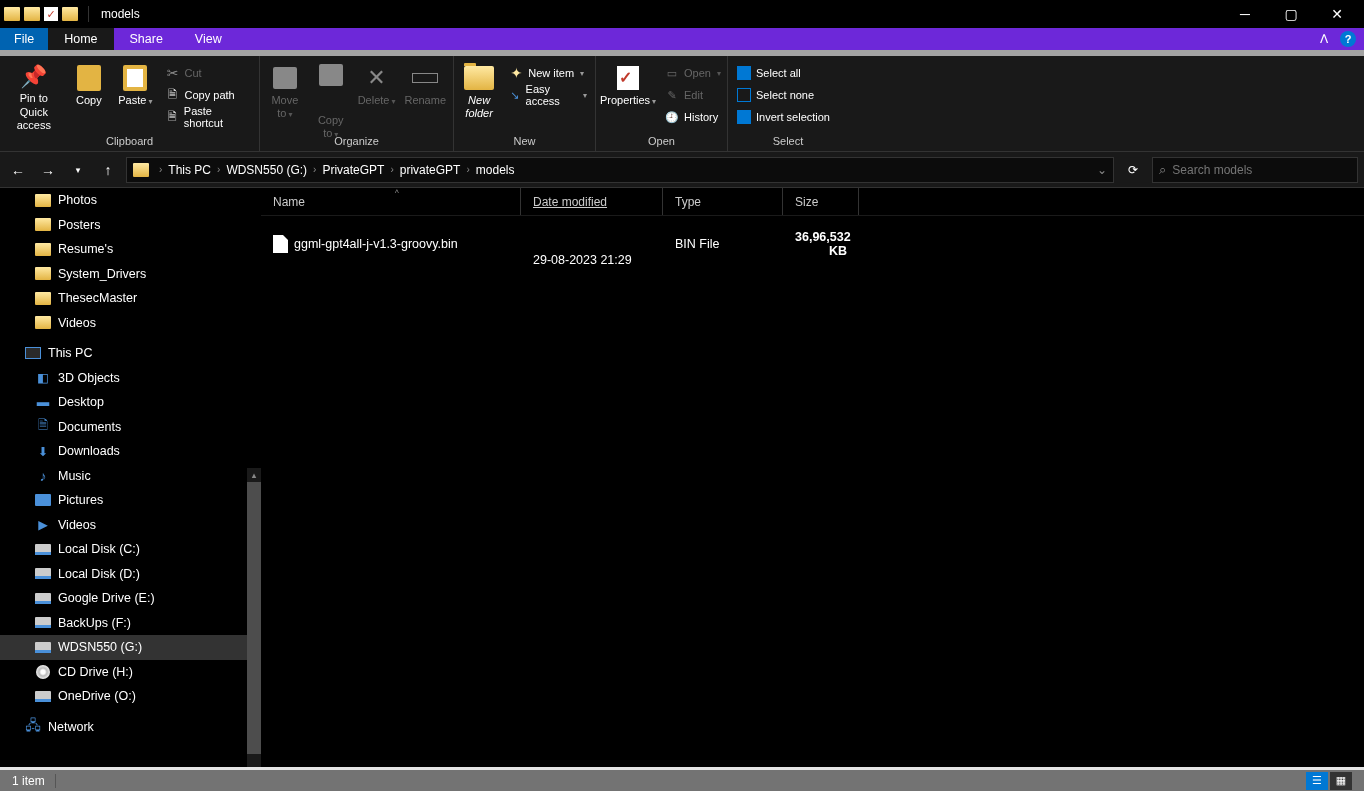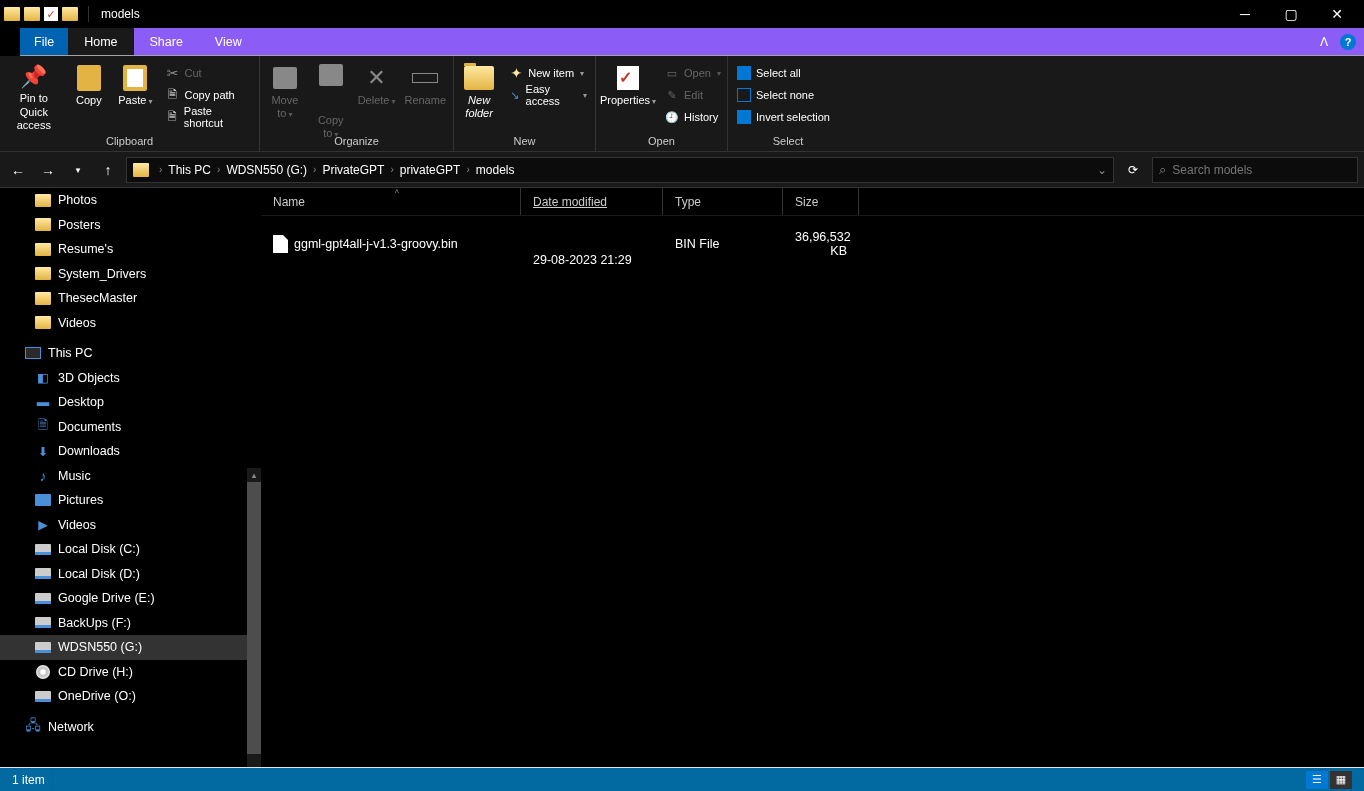--- a/index.html
+++ b/index.html
@@ -6,21 +6,21 @@
 body { background: #000; color: #fff; width: 1364px; height: 791px; overflow: hidden; font-size: 12px; position: relative; }
 .title-bar { height: 28px; background: #000; display: flex; align-items: center; padding: 0 4px; }
 .title-bar .icons-left { display: flex; align-items: center; gap: 4px; }
 .title-bar .icons-left .folder-icon { width: 16px; height: 14px; background: linear-gradient(#ffe9a2,#e3b443); border-radius: 1px; }
 .title-bar .icons-left .qa-icon { width: 14px; height: 14px; background: #fff; display:flex; align-items:center; justify-content:center; color:#c0392b; font-size:11px; }
 .title-bar .sep { width: 1px; height: 16px; background: #333; margin: 0 6px; }
 .title-bar .title-text { margin-left: 6px; font-size: 12px; }
 .win-controls { margin-left: auto; display: flex; }
 .win-controls div { width: 46px; height: 28px; display: flex; align-items: center; justify-content: center; font-size: 14px; color:#fff; }
 
-.menu-bar { height: 28px; background: #8b5cf6; display: flex; align-items: stretch; border-bottom: 1px solid #a3a3a3; position: relative; margin-left: 20px; }
+.menu-bar { height: 28px; background: #6d28d9; display: flex; align-items: stretch; border-bottom: 6px solid #a3a3a3; position: relative; }
 .menu-bar .file-tab { background: #0063b1; color: #fff; padding: 0 14px; display: flex; align-items: center; font-size: 12.5px; }
 .menu-bar .tab { padding: 0 16px; display: flex; align-items: center; font-size: 12.5px; color:#fff; }
 .menu-bar .tab.active { background: #191919; }
 .menu-bar .right-controls { margin-left: auto; display: flex; align-items: center; gap: 8px; padding-right: 8px; }
 .menu-bar .right-controls .chev { width: 16px; height: 16px; display:flex; align-items:center; justify-content:center; color:#fff; }
 .menu-bar .right-controls .help { width: 16px; height: 16px; border-radius: 50%; background: #0078d4; display:flex; align-items:center; justify-content:center; color:#fff; font-size:11px; font-weight:bold; }
 
 .ribbon { height: 96px; background: #191919; display: flex; border-bottom: 1px solid #333; }
 .ribbon-group { border-right: 1px solid #333; display: flex; flex-direction: column; padding: 2px 4px; }
 .ribbon-group .group-body { flex: 1; display: flex; align-items: flex-start; gap: 4px; padding-top: 4px; }
@@ -72,25 +72,25 @@
 .col-h .sort-ind { font-size: 8px; color:#888; margin-left: 4px; }
 .col-name { width: 260px; }
 .col-date { width: 142px; text-decoration: underline; }
 .col-type { width: 120px; }
 .col-size { width: 76px; }
 .file-row { display: flex; align-items: center; padding: 4px 0; font-size: 12.5px; }
 .file-row .cell { padding: 0 12px; }
 .file-row .cell.name { width: 260px; display:flex; align-items:center; gap:6px; }
 .file-row .cell.date { width: 142px; margin-top: 33px; }
 .file-row .cell.type { width: 120px; }
-.file-row .cell.size { width: 76px; text-align:right; }
+.file-row .cell.size { width: 76px; text-align:right;font-weight:bold; }
 .file-icon-s { width:15px; height:18px; background:#fff; position:relative; }
 .file-icon-s::after { content:''; position:absolute; top:0; right:0; border-top:5px solid #000; border-left:5px solid transparent; }
 
-.status-bar { position: absolute; bottom: 0; left:0; right:0; height: 24px; background: #0369a1; display: flex; align-items: center; padding: 0 12px; font-size: 12px; color:#fff; border-top:1px solid #e5e5e5; }
+.status-bar { position: absolute; bottom: 0; left:0; right:0; height: 24px; background: #737373; display: flex; align-items: center; padding: 0 12px; font-size: 12px; color:#fff; border-top:3px solid #e5e5e5; }
 .status-bar .sep-v { width:1px; height:14px; background:#555; margin: 0 10px; }
 .status-bar .view-btns { margin-left:auto; display:flex; gap:2px; }
 .status-bar .view-btns div { width:22px; height:18px; display:flex; align-items:center; justify-content:center; background:#333; font-size:11px; }
 .status-bar .view-btns div.active { background:#0078d4; }
 .ic-folder-big { width:30px; height:24px; background:linear-gradient(#ffe9a2,#e3b443); border-radius:2px; position:relative; }
 .ic-folder-big::before { content:''; position:absolute; top:-3px; left:0; width:12px; height:3px; background:#e3b443; border-radius:1px 1px 0 0; }
 .ic-pin { font-size:22px; }
 .ic-cut { font-size:14px; color:#888; }
 .ic-copy,.ic-paste { width:24px; height:26px; background:#e3b443; border-radius:2px; position:relative; }
 .ic-paste::after { content:''; position:absolute; top:4px; left:4px; right:4px; bottom:4px; background:#fff; }

